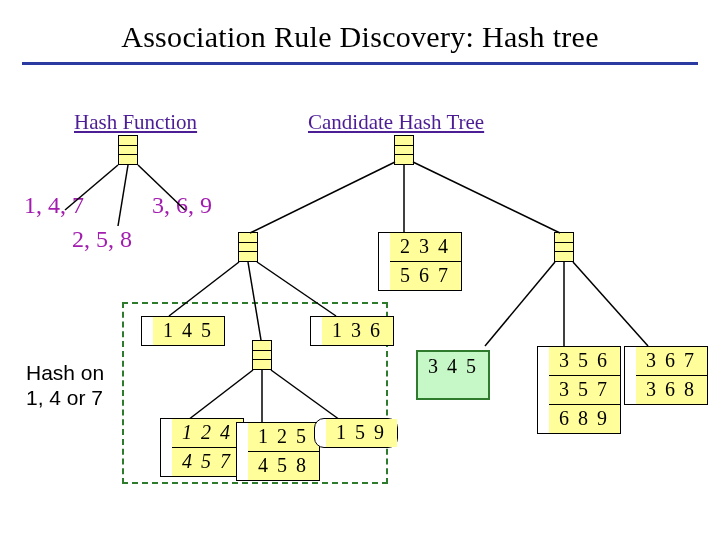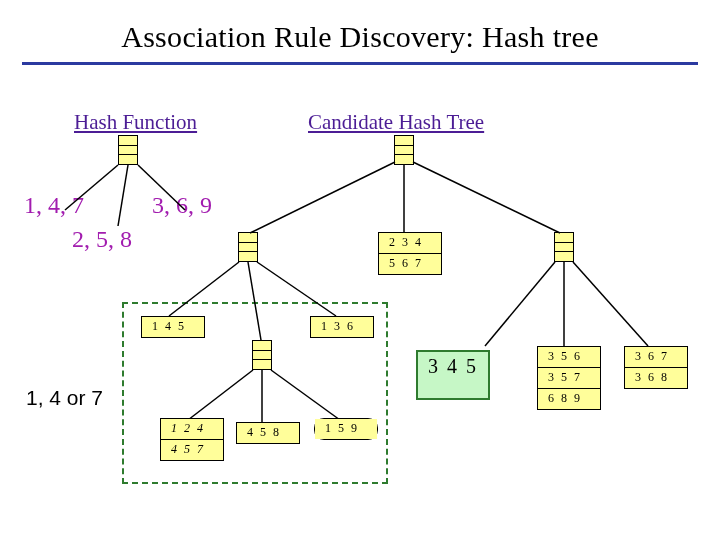--- a/index.html
+++ b/index.html
@@ -44,25 +44,26 @@
   }
   .leafbox {
     position: absolute;
     border: 1.5px solid #000;
     background: #fff;
     display: flex;
     flex-direction: column;
   }
   .leafbox .row {
     border-top: 1.5px solid #000;
-    font-size: 12px;
+    font-size: 20px;
     text-align: center;
-    padding: 2px 18px 3px 10px;
+    padding: 2px 11px 3px 10px;
     white-space: nowrap;
     letter-spacing: 2px;
+    margin-left: 11px;
   }
   .leafbox .row:first-child { border-top: none; }
   .leafbox.yellow .row { background: #fffe9a; }
   .greenbox {
     position: absolute;
     border: 2px solid #2e7b2e;
     background: #c6f7c6;
     font-size: 20px;
     text-align: center;
     padding: 3px 10px 20px 10px;
@@ -104,21 +105,21 @@
 <hr class="rule">
 
 <div class="label" style="left:74px; top:110px;">Hash Function</div>
 <div class="label" style="left:308px; top:110px;">Candidate Hash Tree</div>
 
 <div class="small-label" style="left:24px; top:192px;">1, 4, 7</div>
 <div class="small-label" style="left:72px; top:226px;">2, 5, 8</div>
 <div class="small-label" style="left:152px; top:192px;">3, 6, 9</div>
 
 <div class="hashon" style="left:26px; top:360px;">
-  <br>
+  <span>Hash on</span><br>
   <span>1, 4 or 7</span>
 </div>
 
 <div class="dashed" style="left:122px; top:302px; width:262px; height:178px;"></div>
 
 <div class="nodeicon" style="left:118px; top:135px;"></div>
 <div class="nodeicon" style="left:394px; top:135px;"></div>
 <div class="nodeicon" style="left:238px; top:232px;"></div>
 <div class="nodeicon" style="left:554px; top:232px;"></div>
 <div class="nodeicon" style="left:252px; top:340px;"></div>
@@ -158,20 +159,21 @@
 <div class="leafbox yellow" style="left:310px; top:316px;">
   <div class="row">1 3 6</div>
 </div>
 
 <div class="leafbox yellow" style="left:160px; top:418px;font-style:italic;">
   <div class="row">1 2 4</div>
   <div class="row">4 5 7</div>
 </div>
 
 <div class="leafbox yellow" style="left:236px; top:422px;">
+  <div class="row">1 2 5</div>
   <div class="row">4 5 8</div>
 </div>
 
 <div class="leafbox yellow" style="left:314px; top:418px;border-radius:10px;">
   <div class="row">1 5 9</div>
 </div>
 
 <div class="greenbox" style="left:416px; top:350px;">
   <span>3 4 5</span>
 </div>

